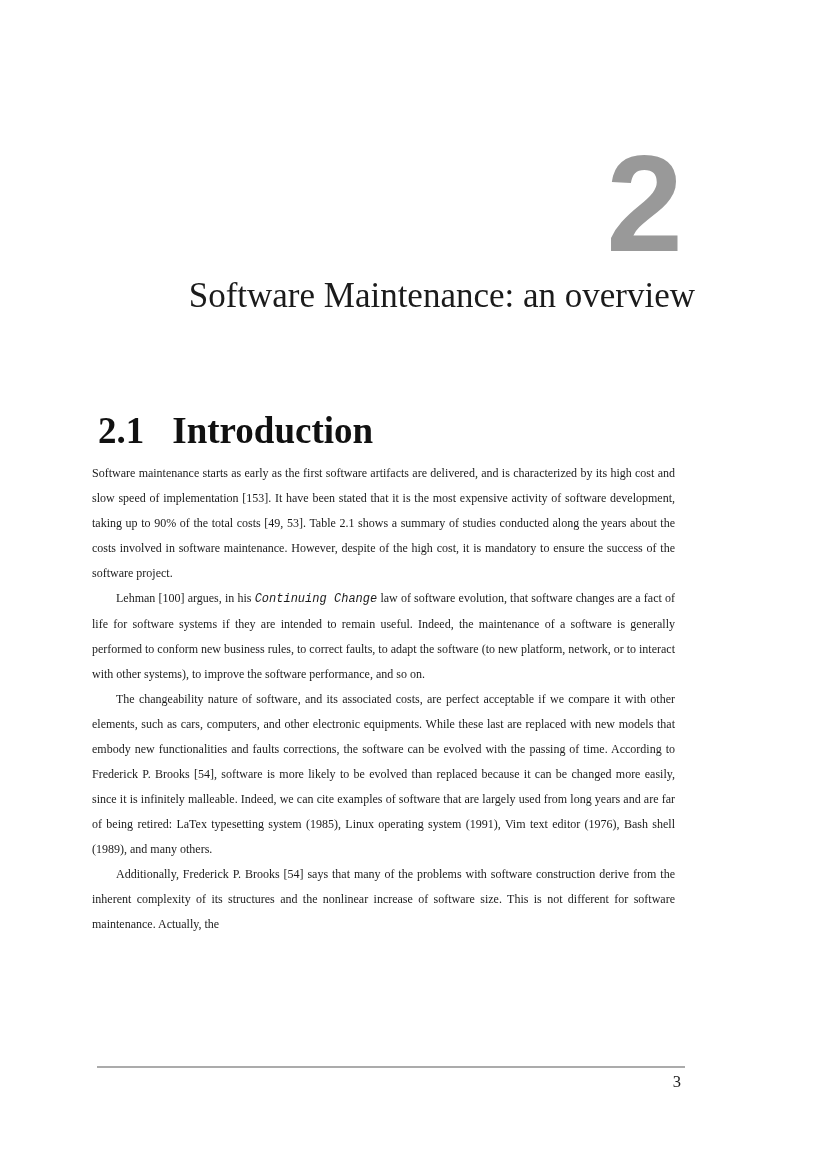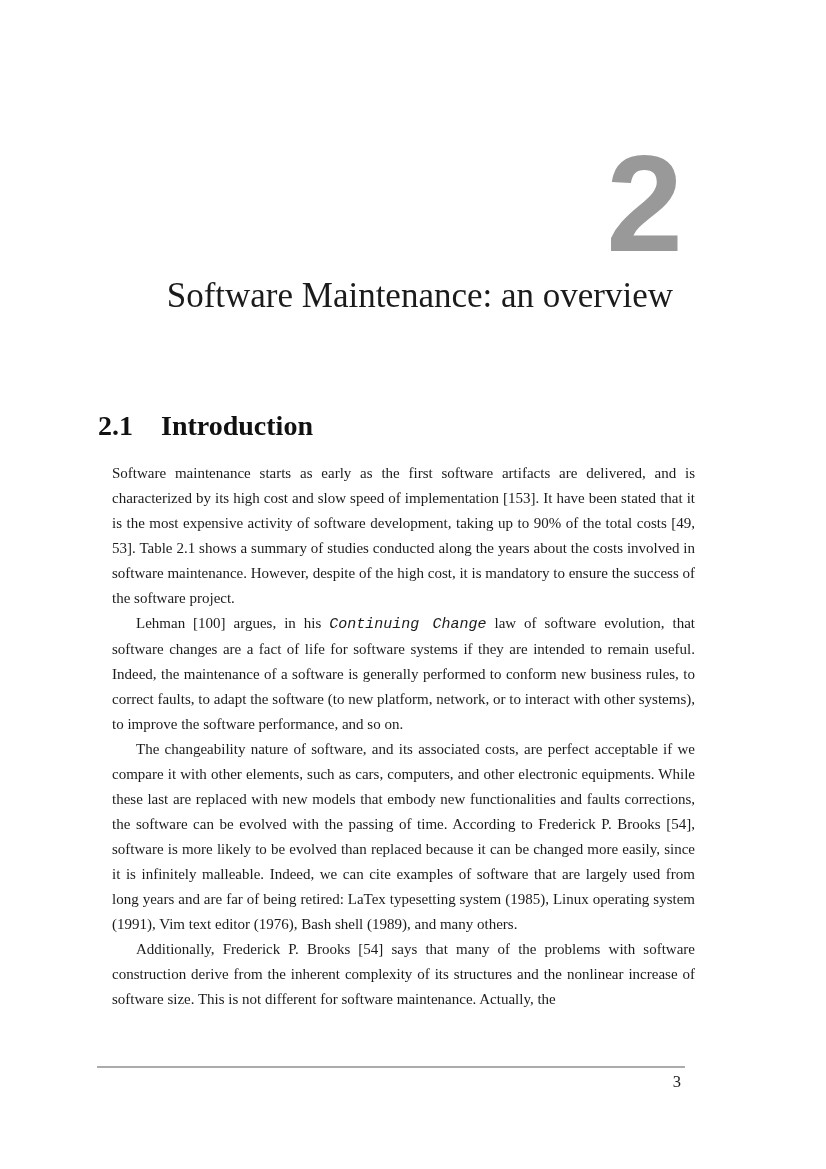--- a/index.html
+++ b/index.html
@@ -24,52 +24,52 @@
     text-align: right;
     font-family: "Liberation Sans", sans-serif;
     font-weight: bold;
     font-size: 138px;
     line-height: 1;
     color: #999999;
   }
   .chapter-title {
     position: absolute;
     top: 275px;
-    left: 90px;
+    left: 112px;
     width: 583px;
     text-align: right;
     font-family: "Liberation Serif", serif;
     font-size: 35px;
     line-height: 1.2;
     font-weight: normal;
     color: #1b1b1b;
     white-space: nowrap;
   }
   .section-heading {
     position: absolute;
     top: 411px;
     left: 98px;
     width: 583px;
     margin: 0;
     font-family: "Liberation Serif", serif;
     font-weight: bold;
-    font-size: 28px;
+    font-size: 37px;
     line-height: 1.1;
     color: #111111;
   }
   .section-heading .section-number {
     margin-right: 28px;
   }
   .body-text {
     position: absolute;
     top: 461px;
-    left: 112px;
+    left: 92px;
     width: 583px;
     font-family: "Liberation Serif", serif;
-    font-size: 15px;
+    font-size: 12px;
     line-height: 25px;
     text-align: justify;
     color: #1b1b1b;
   }
   .body-text p {
     margin: 0;
     padding: 0;
   }
   .body-text p.indent {
     text-indent: 24px;

